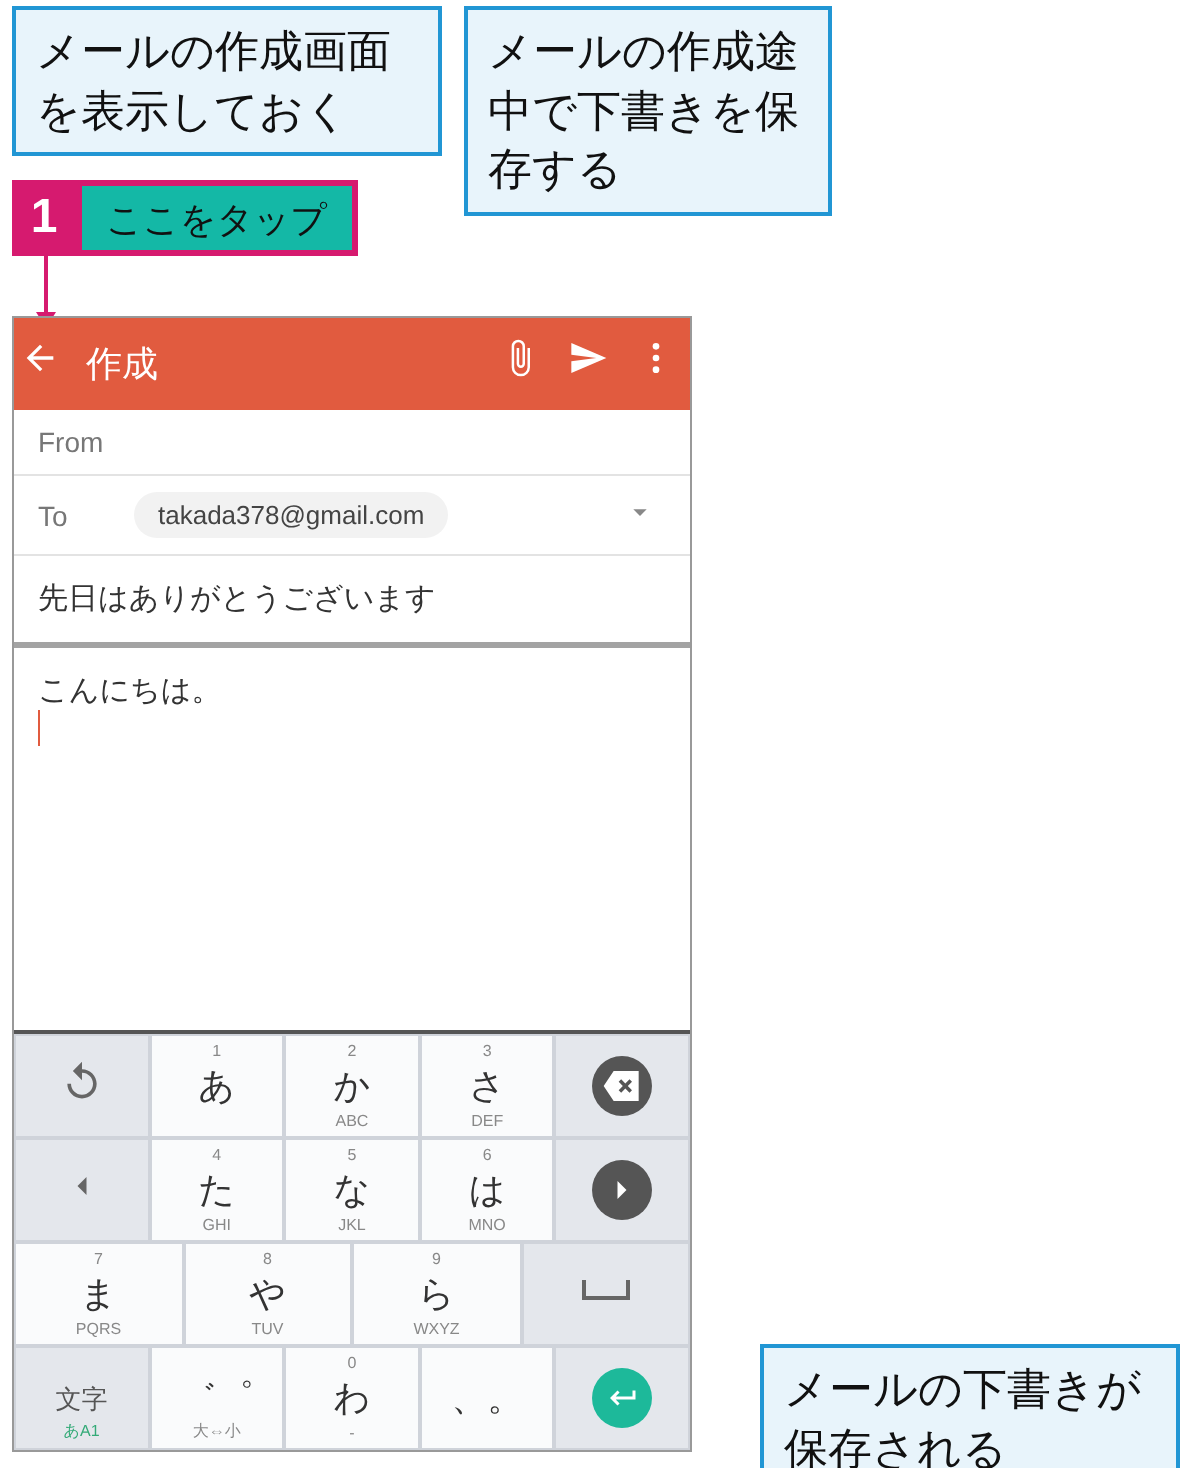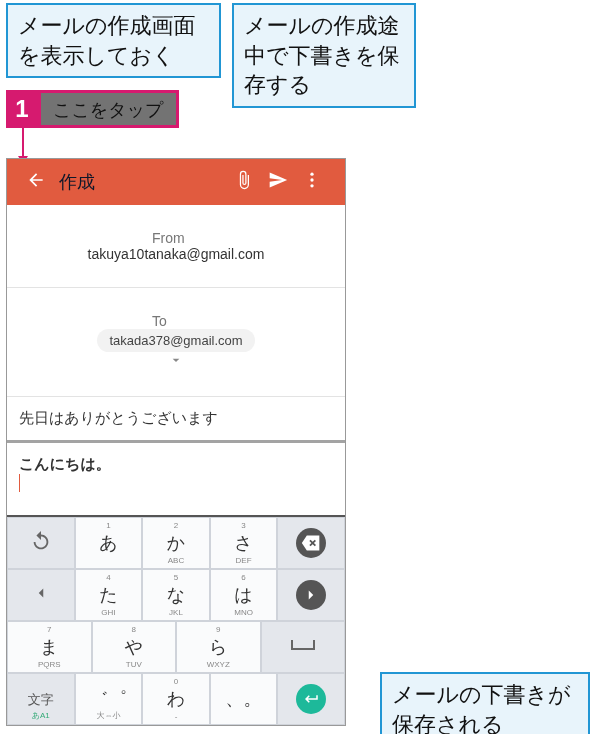--- a/index.html
+++ b/index.html
@@ -34,21 +34,21 @@
     font-size: 24px;
     font-weight: bold;
     text-align: center;
     line-height: 38px;
   }
   .step-label {
     position: absolute;
     left: 38px; top: 90px;
     height: 38px;
     border: 3px solid #d61a6f;
-    background: #737373;
+    background: #14b8a6;
     padding: 0 12px;
     font-size: 18px;
     line-height: 34px;
     color: #111;
   }
   
   .leader {
     position: absolute;
     left: 22px; top: 128px;
     width: 2px; height: 34px;
@@ -73,36 +73,35 @@
     display: flex;
     flex-direction: column;
     overflow: hidden;
   }
   
   .appbar {
     background: #e15b3f;
     height: 46px;
     display: flex;
     align-items: center;
-    padding: 0 16px;
-    color: #0f172a;
+    padding: 0 0;
+    color: #ffffff;
   }
   .appbar .back { width: 26px; text-align: center; font-size: 20px; }
   .appbar .title { flex: 1; font-size: 18px; padding-left: 10px; }
   .appbar .icon { width: 34px; text-align: center; font-size: 20px; }
   .appbar svg { fill: #fff; }
   
   .row {
     display: flex;
     align-items: center;
-    padding: 25px 12px;
+    padding: 8px 12px;
     border-bottom: 1px solid #e3e3e3;
     font-size: 14px;
     color: #555;
-    flex-direction: column;
   }
   .row .lbl { width: 48px; color: #777; }
   .row .val { flex: 1; color: #333; }
   .chip {
     background: #f2f2f2;
     border-radius: 14px;
     padding: 4px 12px;
     font-size: 13px;
     color: #444;
     display: inline-block;
@@ -113,21 +112,20 @@
     border-bottom: 3px solid #a3a3a3;
     font-size: 15px;
     color: #333;
   }
   .body-area {
     flex: 1;
     padding: 12px;
     font-size: 15px;
     color: #333;
     position: relative;
-    font-weight: bold;
   }
   .cursor {
     display: inline-block;
     width: 1px; height: 18px;
     background: #e15b3f;
     vertical-align: text-bottom;
   }
   
   .kbd {
     background: #e4e7ec;
@@ -195,21 +193,20 @@
       <svg width="20" height="20" viewBox="0 0 24 24">
           <circle cx="12" cy="5" r="2"></circle>
           <circle cx="12" cy="12" r="2"></circle>
           <circle cx="12" cy="19" r="2"></circle>
         </svg>
     </div>
   </div>
 
   <div class="row">
     <span class="lbl">From</span>
-    <span class="val">takuya10tanaka@gmail.com</span>
   </div>
 
   <div class="row">
     <span class="lbl">To</span>
     <span class="val">
       <span class="chip">takada378@gmail.com</span>
     </span>
     <span class="expand">
       <svg width="16" height="16" viewBox="0 0 24 24" fill="#888">
           <path d="M7 10l5 5 5-5z"></path>

